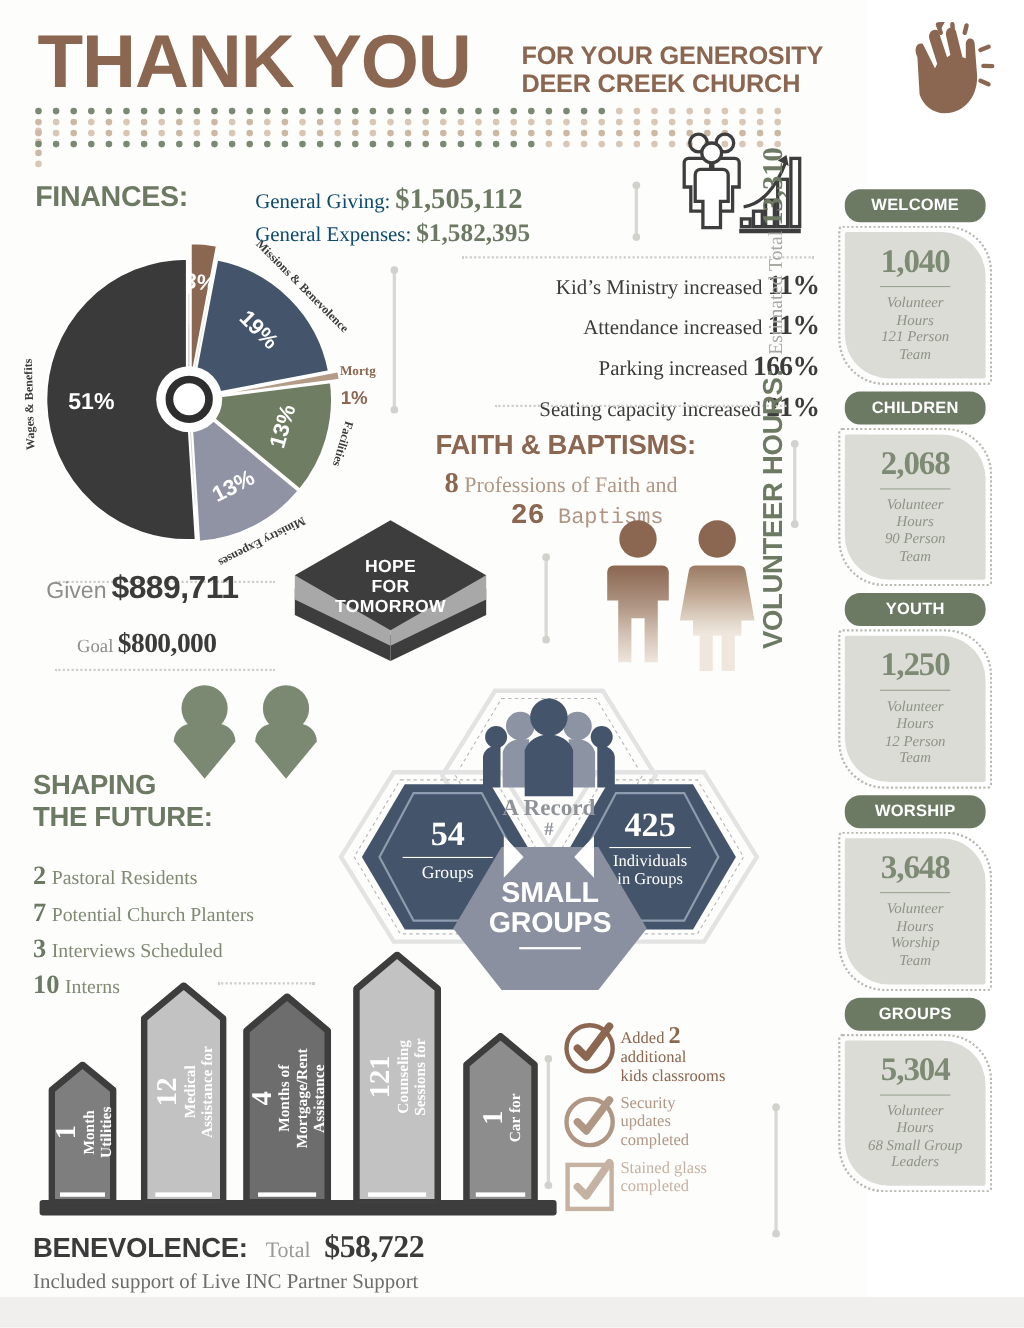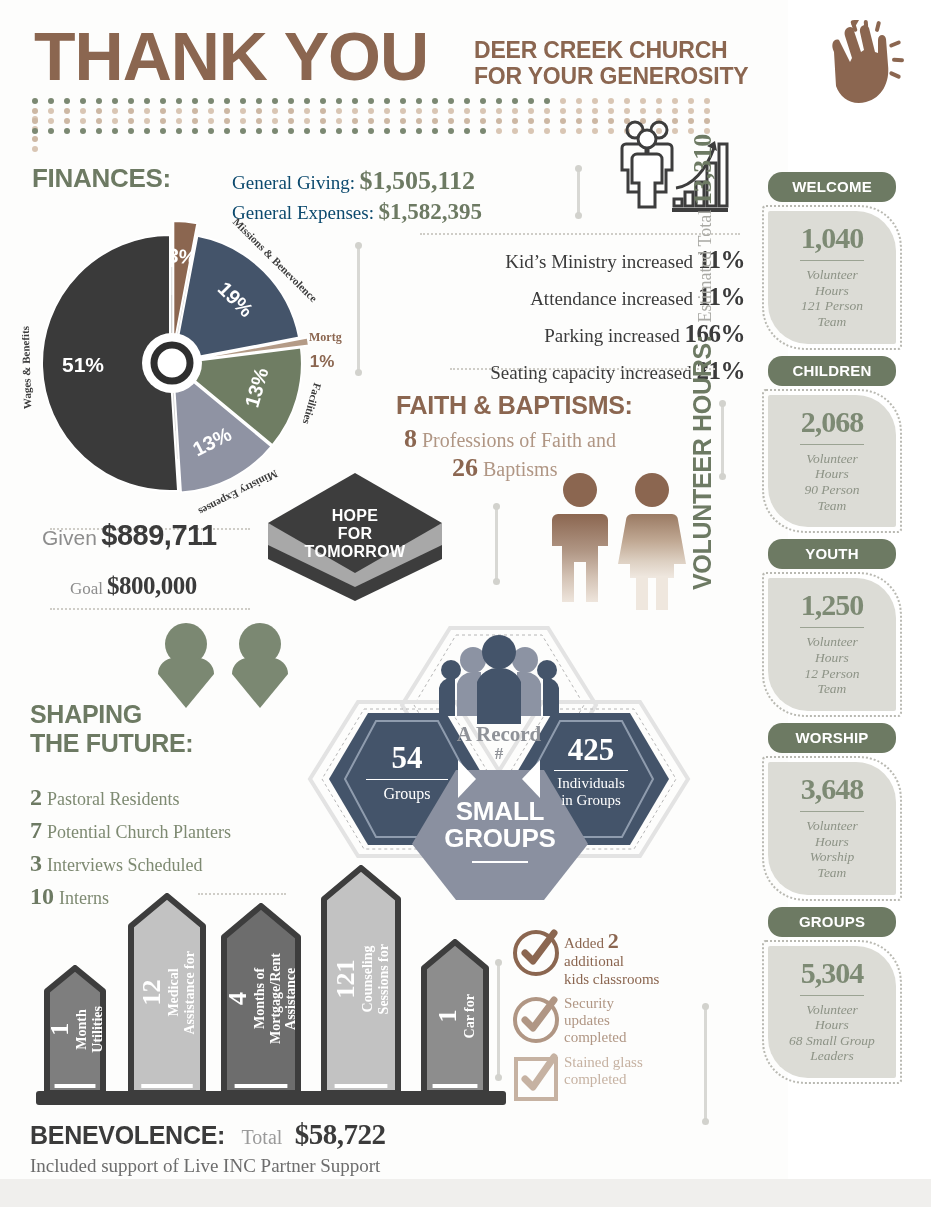--- a/index.html
+++ b/index.html
@@ -52,21 +52,21 @@
   .stats { position:absolute; left:420px; top:243px; width:325px; text-align:right; }
   .stats .row { font-family:"Liberation Serif",serif; font-size:19px; color:#3b3b3b; margin-bottom:4px; line-height:1.32; }
   .stats .row b { font-size:25px; font-weight:bold; letter-spacing:-0.5px; }
 
   .dash-h { position:absolute; border-top:2px dotted #cfcdc7; }
 
   
   .faith-title { position:absolute; left:396px; top:391px; font-size:25px; font-weight:bold; color:#8B6650; letter-spacing:-0.3px; }
   .faith-l1 { position:absolute; left:404px; top:424px; font-family:"Liberation Serif",serif; font-size:20px; color:#b09684; }
   .faith-l1 b, .faith-l2 b { color:#8B6650; font-size:26px; font-weight:bold; }
-  .faith-l2 { position:absolute; left:452px; top:453px; font-family:Liberation Serif, serif; font-size:20px; color:#b09684; }
+  .faith-l2 { position:absolute; left:464px; top:453px; font-family:Liberation Mono, monospace; font-size:20px; color:#b09684; }
   .couple { position:absolute; left:540px; top:472px; width:160px; height:150px; }
 
   
   .hope { position:absolute; left:260px; top:465px; width:190px; height:175px; }
   .hope-txt {
     position:absolute; left:0; top:42px; width:190px; text-align:center;
     color:#fff; font-weight:bold; font-size:16px; line-height:1.12; letter-spacing:0.3px; z-index:4;
   }
 
   
@@ -148,22 +148,22 @@
   .vline::before{top:-3px;} .vline::after{bottom:-3px;}
   .bottombar{position:absolute;left:0;bottom:0;width:931px;height:28px;background:#f0efed;}
 </style>
 </head>
 <body>
 
 <div id="canvas">
 
   <div class="hdr-thanks">THANK YOU</div>
   <div class="hdr-sub">
+    <div>FOR YOUR GENEROSITY</div>
     <div>DEER CREEK CHURCH</div>
-    <div>FOR YOUR GENEROSITY</div>
   </div>
 
   <div class="dotband" id="dotband">
       <div class="dotrow"><i style="background:#7b8872"></i><i style="background:#7b8872"></i><i style="background:#7b8872"></i><i style="background:#7b8872"></i><i style="background:#7b8872"></i><i style="background:#7b8872"></i><i style="background:#7b8872"></i><i style="background:#7b8872"></i><i style="background:#7b8872"></i><i style="background:#7b8872"></i><i style="background:#7b8872"></i><i style="background:#7b8872"></i><i style="background:#7b8872"></i><i style="background:#7b8872"></i><i style="background:#7b8872"></i><i style="background:#7b8872"></i><i style="background:#7b8872"></i><i style="background:#7b8872"></i><i style="background:#7b8872"></i><i style="background:#7b8872"></i><i style="background:#7b8872"></i><i style="background:#7b8872"></i><i style="background:#7b8872"></i><i style="background:#7b8872"></i><i style="background:#7b8872"></i><i style="background:#7b8872"></i><i style="background:#7b8872"></i><i style="background:#7b8872"></i><i style="background:#7b8872"></i><i style="background:#7b8872"></i><i style="background:#7b8872"></i><i style="background:#7b8872"></i><i style="background:#7b8872"></i><i style="background:#d9c6b4"></i><i style="background:#d9c6b4"></i><i style="background:#d9c6b4"></i><i style="background:#d9c6b4"></i><i style="background:#d9c6b4"></i><i style="background:#d9c6b4"></i><i style="background:#d9c6b4"></i><i style="background:#d9c6b4"></i><i style="background:#d9c6b4"></i><i style="background:#d9c6b4"></i><i style="background:#d9c6b4"></i></div>
       <div class="dotrow"><i style="background:#cdb8a4"></i><i style="background:#d9c6b4"></i><i style="background:#cdb8a4"></i><i style="background:#d9c6b4"></i><i style="background:#cdb8a4"></i><i style="background:#d9c6b4"></i><i style="background:#cdb8a4"></i><i style="background:#d9c6b4"></i><i style="background:#cdb8a4"></i><i style="background:#d9c6b4"></i><i style="background:#cdb8a4"></i><i style="background:#d9c6b4"></i><i style="background:#cdb8a4"></i><i style="background:#d9c6b4"></i><i style="background:#cdb8a4"></i><i style="background:#d9c6b4"></i><i style="background:#cdb8a4"></i><i style="background:#d9c6b4"></i><i style="background:#cdb8a4"></i><i style="background:#d9c6b4"></i><i style="background:#d9c6b4"></i><i style="background:#d9c6b4"></i><i style="background:#d9c6b4"></i><i style="background:#d9c6b4"></i><i style="background:#d9c6b4"></i><i style="background:#d9c6b4"></i><i style="background:#d9c6b4"></i><i style="background:#d9c6b4"></i><i style="background:#d9c6b4"></i><i style="background:#d9c6b4"></i><i style="background:#d9c6b4"></i><i style="background:#d9c6b4"></i><i style="background:#d9c6b4"></i><i style="background:#d9c6b4"></i><i style="background:#d9c6b4"></i><i style="background:#d9c6b4"></i><i style="background:#d9c6b4"></i><i style="background:#d9c6b4"></i><i style="background:#d9c6b4"></i><i style="background:#d9c6b4"></i><i style="background:#d9c6b4"></i><i style="background:#d9c6b4"></i><i style="background:#d9c6b4"></i><i style="background:#d9c6b4"></i></div>
       <div class="dotrow"><i style="background:#cdb8a4"></i><i style="background:#d9c6b4"></i><i style="background:#cdb8a4"></i><i style="background:#d9c6b4"></i><i style="background:#cdb8a4"></i><i style="background:#d9c6b4"></i><i style="background:#cdb8a4"></i><i style="background:#d9c6b4"></i><i style="background:#cdb8a4"></i><i style="background:#d9c6b4"></i><i style="background:#cdb8a4"></i><i style="background:#d9c6b4"></i><i style="background:#cdb8a4"></i><i style="background:#d9c6b4"></i><i style="background:#cdb8a4"></i><i style="background:#d9c6b4"></i><i style="background:#cdb8a4"></i><i style="background:#d9c6b4"></i><i style="background:#cdb8a4"></i><i style="background:#d9c6b4"></i><i style="background:#cdb8a4"></i><i style="background:#cdb8a4"></i><i style="background:#cdb8a4"></i><i style="background:#cdb8a4"></i><i style="background:#cdb8a4"></i><i style="background:#cdb8a4"></i><i style="background:#cdb8a4"></i><i style="background:#cdb8a4"></i><i style="background:#cdb8a4"></i><i style="background:#cdb8a4"></i><i style="background:#cdb8a4"></i><i style="background:#cdb8a4"></i><i style="background:#cdb8a4"></i><i style="background:#cdb8a4"></i><i style="background:#cdb8a4"></i><i style="background:#cdb8a4"></i><i style="background:#cdb8a4"></i><i style="background:#cdb8a4"></i><i style="background:#cdb8a4"></i><i style="background:#cdb8a4"></i><i style="background:#cdb8a4"></i><i style="background:#cdb8a4"></i><i style="background:#cdb8a4"></i><i style="background:#cdb8a4"></i></div>
       <div class="dotrow"><i style="background:#7b8872"></i><i style="background:#7b8872"></i><i style="background:#7b8872"></i><i style="background:#7b8872"></i><i style="background:#7b8872"></i><i style="background:#7b8872"></i><i style="background:#7b8872"></i><i style="background:#7b8872"></i><i style="background:#7b8872"></i><i style="background:#7b8872"></i><i style="background:#7b8872"></i><i style="background:#7b8872"></i><i style="background:#7b8872"></i><i style="background:#7b8872"></i><i style="background:#7b8872"></i><i style="background:#7b8872"></i><i style="background:#7b8872"></i><i style="background:#7b8872"></i><i style="background:#7b8872"></i><i style="background:#7b8872"></i><i style="background:#7b8872"></i><i style="background:#7b8872"></i><i style="background:#7b8872"></i><i style="background:#7b8872"></i><i style="background:#7b8872"></i><i style="background:#7b8872"></i><i style="background:#7b8872"></i><i style="background:#7b8872"></i><i style="background:#7b8872"></i><i style="background:#d9c6b4"></i><i style="background:#d9c6b4"></i><i style="background:#d9c6b4"></i><i style="background:#d9c6b4"></i><i style="background:#d9c6b4"></i><i style="background:#d9c6b4"></i><i style="background:#d9c6b4"></i><i style="background:#d9c6b4"></i><i style="background:#d9c6b4"></i><i style="background:#d9c6b4"></i><i style="background:#d9c6b4"></i><i style="background:#d9c6b4"></i><i style="background:#d9c6b4"></i><i style="background:#d9c6b4"></i><i style="background:#d9c6b4"></i></div>
     </div>
 
   <div class="hand-wrap">

